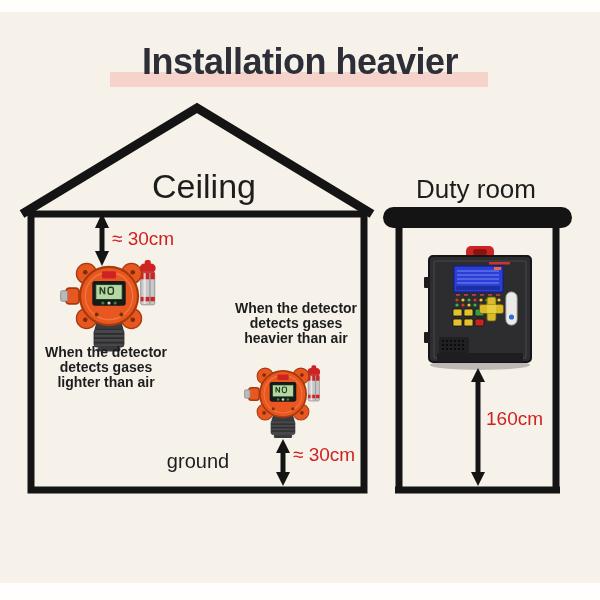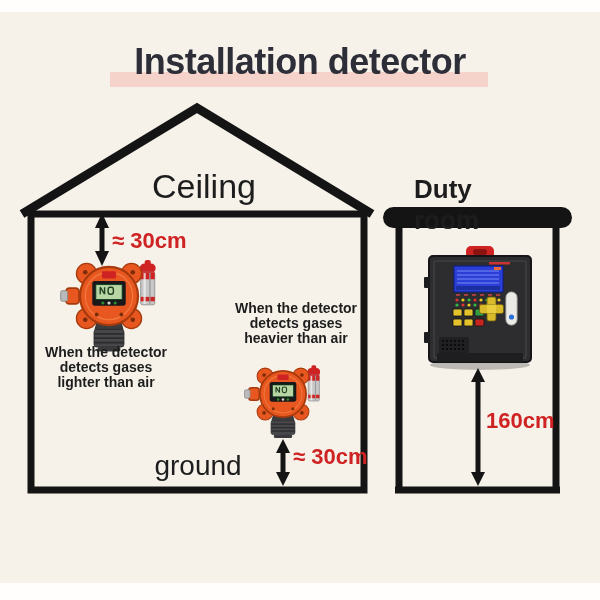--- a/index.html
+++ b/index.html
@@ -17,23 +17,23 @@
     background:var(--pink-highlight,#f5d3cb);
   }
   .title{
     position:absolute;left:0;top:44px;width:600px;margin:0;
     text-align:center;font-size:36px;font-weight:bold;letter-spacing:-0.5px;
     color:var(--title-color,#2e2e38);line-height:1;
   }
   .art{position:absolute;left:0;top:0;}
   .lbl{position:absolute;color:var(--text-dark,#1d1d1d);white-space:pre-line;}
   .lbl-ceiling{left:204px;top:167px;transform:translateX(-50%);font-size:34px;}
-  .lbl-duty{left:476px;top:174px;transform:translateX(-50%);font-size:26px;font-weight:bold;}
-  .lbl-ground{left:198px;top:450px;transform:translateX(-50%);font-size:28px;text-align:center;}
-  .lbl-red{color:var(--accent-red,#cf2222);font-size:22px;font-weight:bold;white-space:nowrap;}
+  .lbl-duty{left:476px;top:174px;transform:translateX(-50%);font-size:26px;font-weight:normal;}
+  .lbl-ground{left:198px;top:450px;transform:translateX(-50%);font-size:20px;text-align:center;}
+  .lbl-red{color:var(--accent-red,#cf2222);font-size:19px;font-weight:normal;white-space:nowrap;}
   .lbl-30top{left:112px;top:228px;}
   .lbl-30bot{left:293px;top:444px;}
   .lbl-160{left:486px;top:408px;}
   .lbl-note{
     font-size:14px;font-weight:bold;text-align:center;line-height:1.08;
     transform:translateX(-50%);
   }
   .lbl-lighter{left:106px;top:345px;}
   .lbl-heavier{left:296px;top:301px;}
   .footnote{
@@ -52,21 +52,21 @@
 </style>
 </head>
 <body>
 
 <div class="stage">
 
   <div class="band band-top"></div>
   <div class="band band-bottom"></div>
 
   <div class="title-highlight"></div>
-  <h1 class="title">Installation detector</h1>
+  <h1 class="title">Installation heavier</h1>
 
   <svg class="art" width="600" height="600" viewBox="0 0 600 600">
     <defs>
       <g id="gas-detector">
 
         <rect x="-49" y="-9" width="15" height="18" rx="4" class="f-orange" stroke="#a63a0c" stroke-width="2"></rect>
         <rect x="-55" y="-6" width="8" height="12" rx="2" fill="#b9b9b9" stroke="#8a8a8a" stroke-width="1"></rect>
 
         <g transform="translate(44,-14)">
           <rect x="-3.5" y="-27" width="7" height="6" rx="2.5" class="f-red"></rect>

